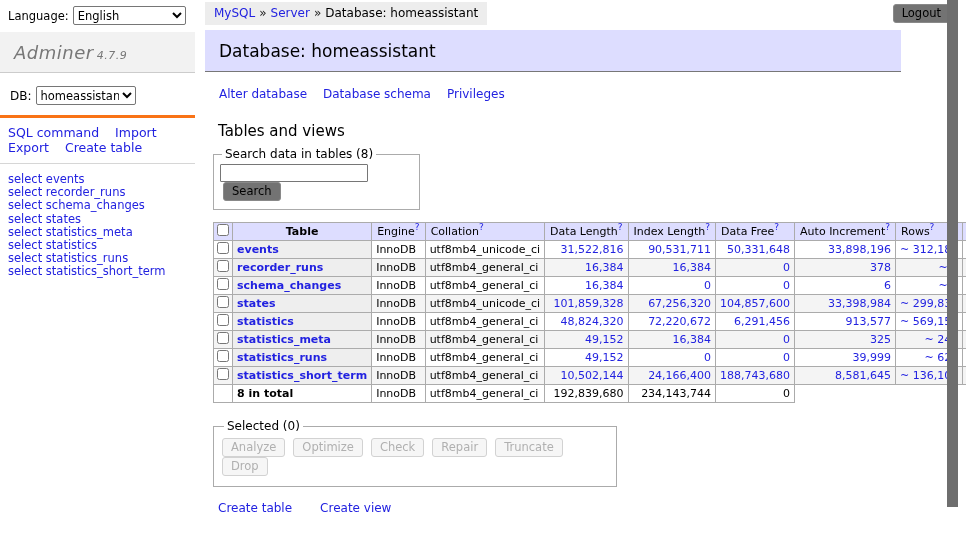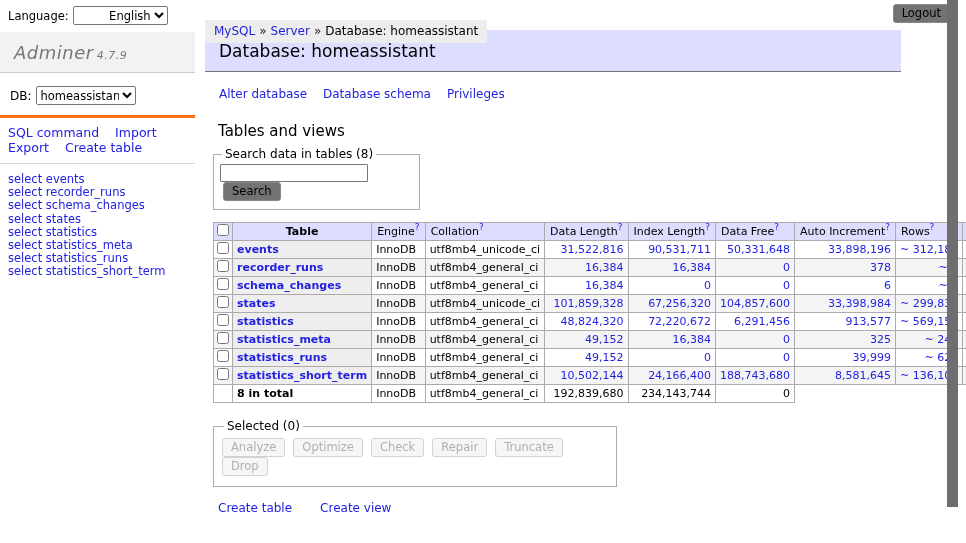--- a/index.html
+++ b/index.html
@@ -10,21 +10,21 @@
     background: #fff;
     color: #000;
     font-family: "DejaVu Sans", sans-serif;
     font-size: 12px;
   }
   a { color: var(--link, #2222e0); text-decoration: none; cursor: pointer; }
 
   
   .sidebar { position: absolute; left: 0; top: 0; width: 195px; }
   .lang-row { padding: 6px 0 0 8px; font-size: 11.5px; white-space: nowrap; }
-  .lang-row select { width: 95px; margin-left: 4px; text-align: right; }
+  .lang-row select { width: 113px; margin-left: 4px; }
   select {
     font-family: inherit; font-size: 11.5px; height: 19px;
     background: #fff; border: 1px solid #767676; border-radius: 2px;
   }
   h1.logo {
     margin-top: 7px; background: var(--logo-bg, #f2f2f2);
     border-bottom: 1px solid #ccc; padding: 10px 0 9px 14px;
     font-weight: normal; font-style: italic; font-size: 18px; color: #777;
     letter-spacing: .5px;
   }
@@ -34,21 +34,21 @@
   .sidebar-actions {
     margin-top: 10px; border-top: 3px solid #f97316; border-bottom: 1px solid #d6d6d6;
     padding: 7px 0 8px 8px; line-height: 15px; font-size: 12.5px;
   }
   .sidebar-actions a { margin-right: 16px; }
   .table-links { padding: 9px 0 0 8px; font-size: 11.5px; line-height: 13.2px; }
   .table-links .tl-row { white-space: nowrap; }
 
   
   .content { position: absolute; left: 205px; top: 0; width: 696px; }
-  .topbar { padding-top: 20px; height: 24px; }
+  .topbar { padding-top: 2px; height: 24px; }
   .breadcrumb { display: inline-block; background: var(--breadcrumb-bg, #ededed); padding: 4px 9px 5px; }
   .breadcrumb .sep { color: #222; margin: 0 4px; }
   .logout-btn { position: absolute; top: 4px; right: 16px; }
   button {
     font-family: inherit; font-size: 11.5px; color: #000;
     background: #737373; border: 1px solid #898989; border-radius: 3px;
     padding: 1px 8px 2px; cursor: pointer;
   }
   button.dis { color: #b0b0b0; border-color: #d2d2d2; background: #f6f6f6; cursor: default; }
   h2.title {
@@ -117,22 +117,22 @@
   </div>
   <div class="sidebar-actions" id="sidebar-actions">
       <div><a>SQL command</a><a>Import</a></div>
       <div><a>Export</a><a>Create table</a></div>
     </div>
   <div class="table-links" id="table-links">
       <div class="tl-row"><a>select</a> <a>events</a></div>
       <div class="tl-row"><a>select</a> <a>recorder_runs</a></div>
       <div class="tl-row"><a>select</a> <a>schema_changes</a></div>
       <div class="tl-row"><a>select</a> <a>states</a></div>
+      <div class="tl-row"><a>select</a> <a>statistics_meta</a></div>
       <div class="tl-row"><a>select</a> <a>statistics</a></div>
-      <div class="tl-row"><a>select</a> <a>statistics_meta</a></div>
       <div class="tl-row"><a>select</a> <a>statistics_runs</a></div>
       <div class="tl-row"><a>select</a> <a>statistics_short_term</a></div>
     </div>
 </div>
 
 <div class="content">
   <div class="topbar">
     <span class="breadcrumb" id="breadcrumb"><a>MySQL</a><span class="sep">»</span><a>Server</a><span class="sep">»</span><span>Database: homeassistant</span></span>
   </div>
   <h2 class="title">Database: homeassistant</h2>

